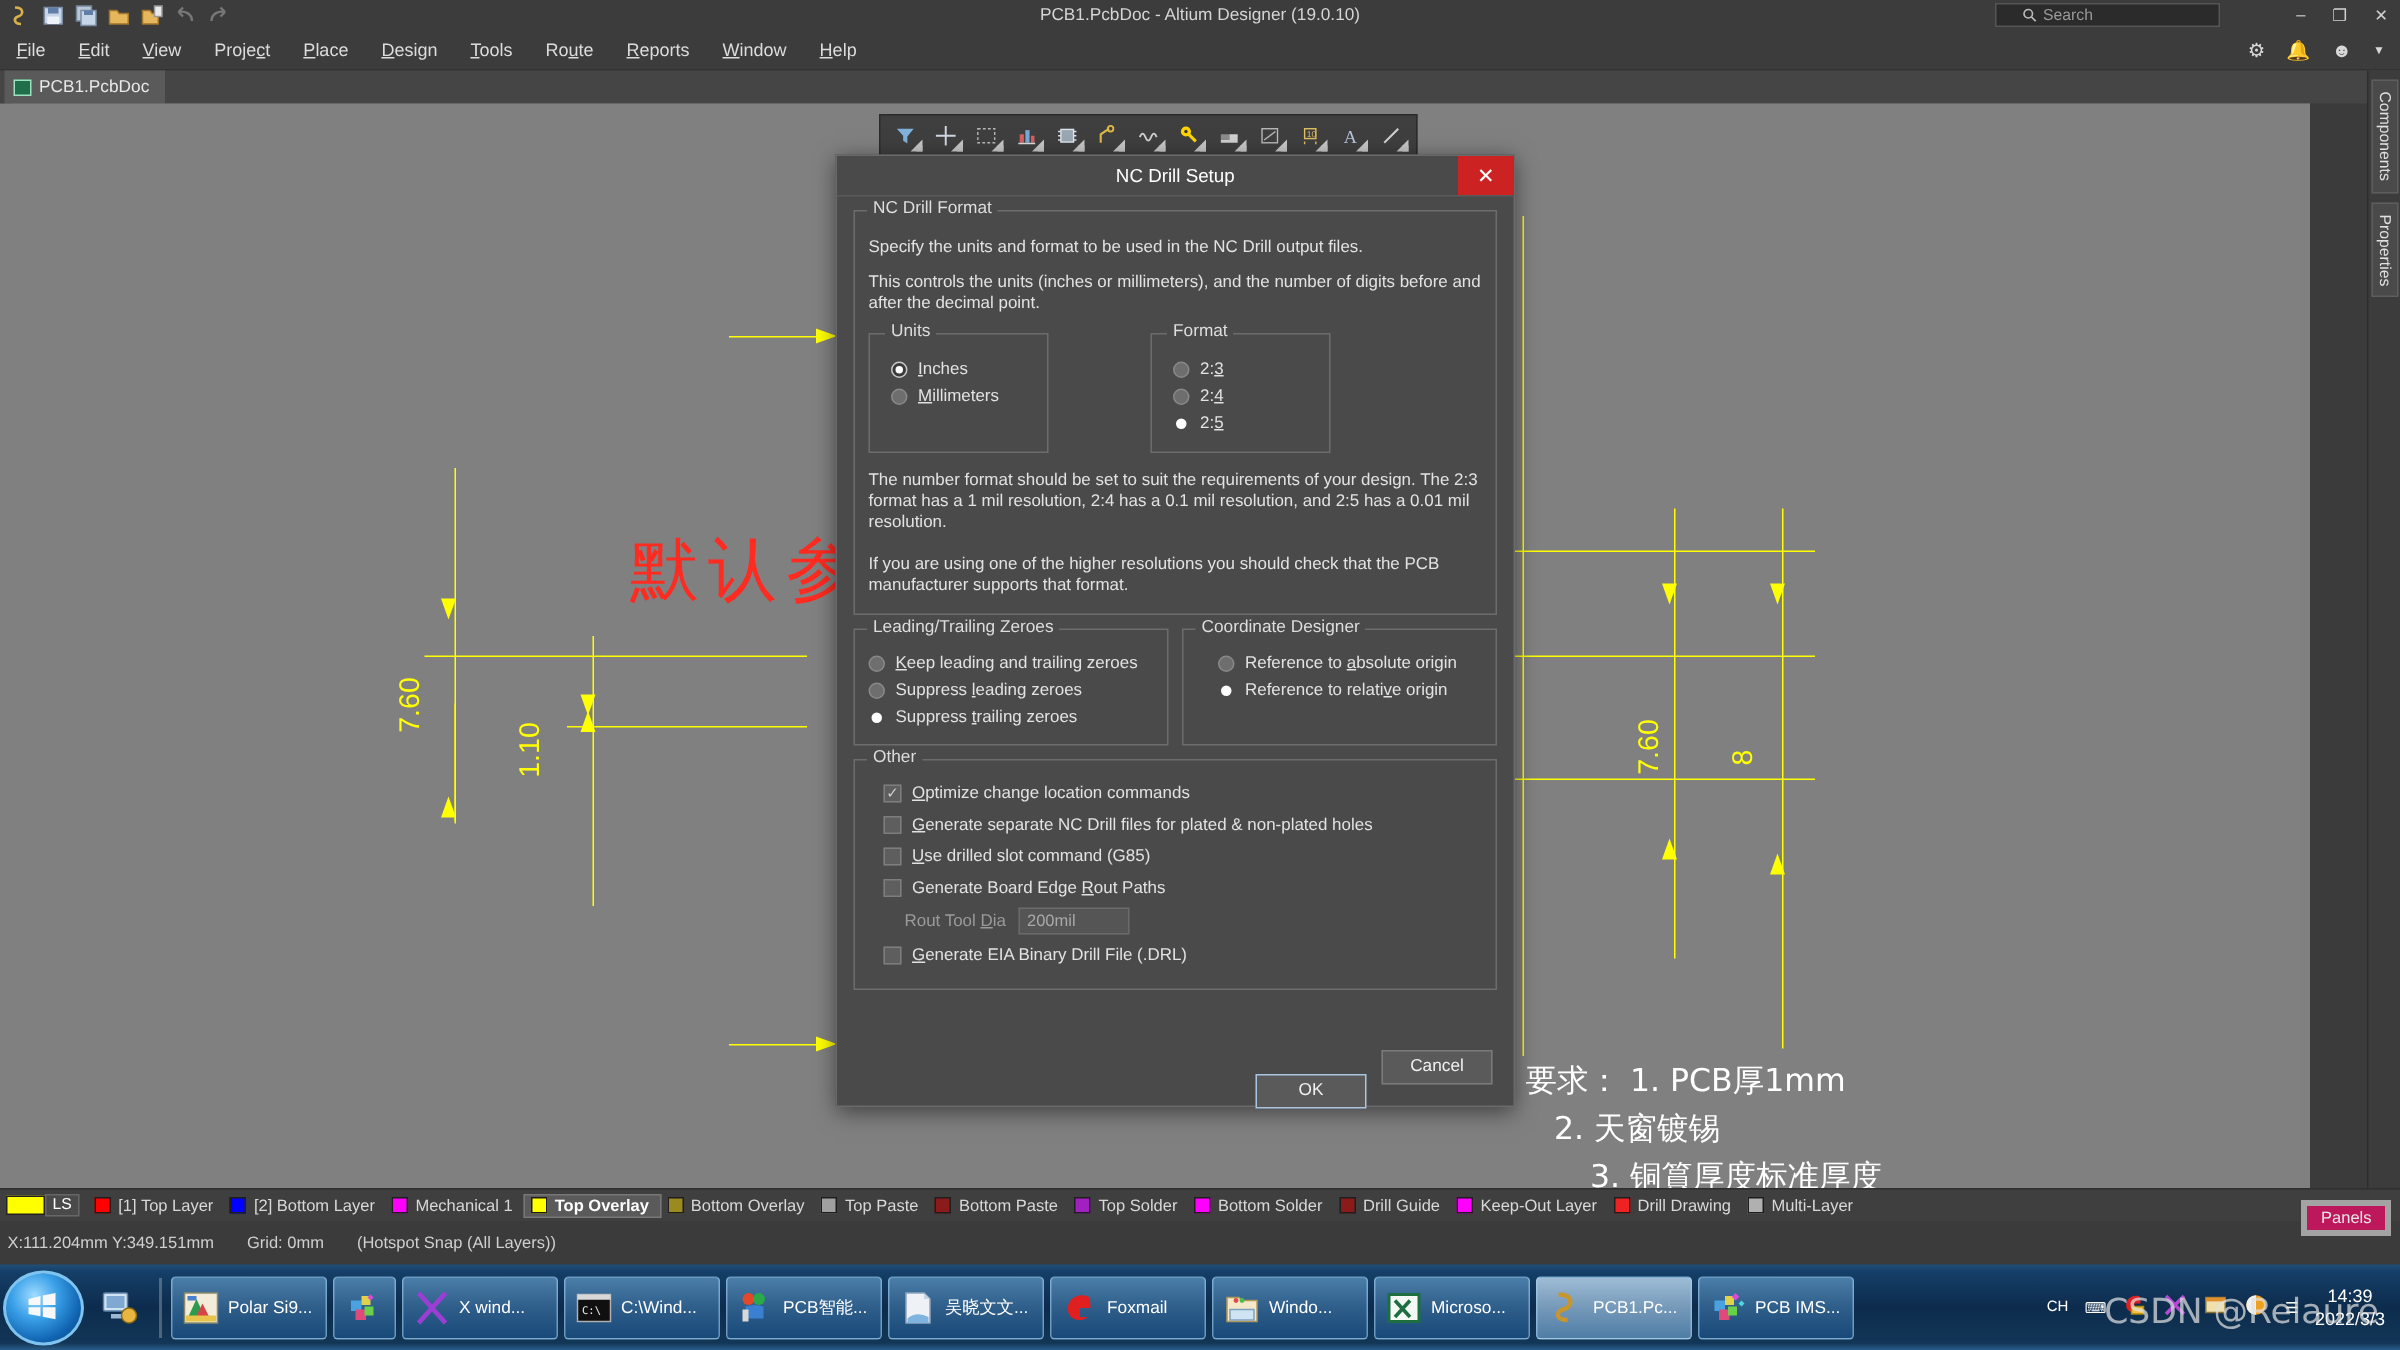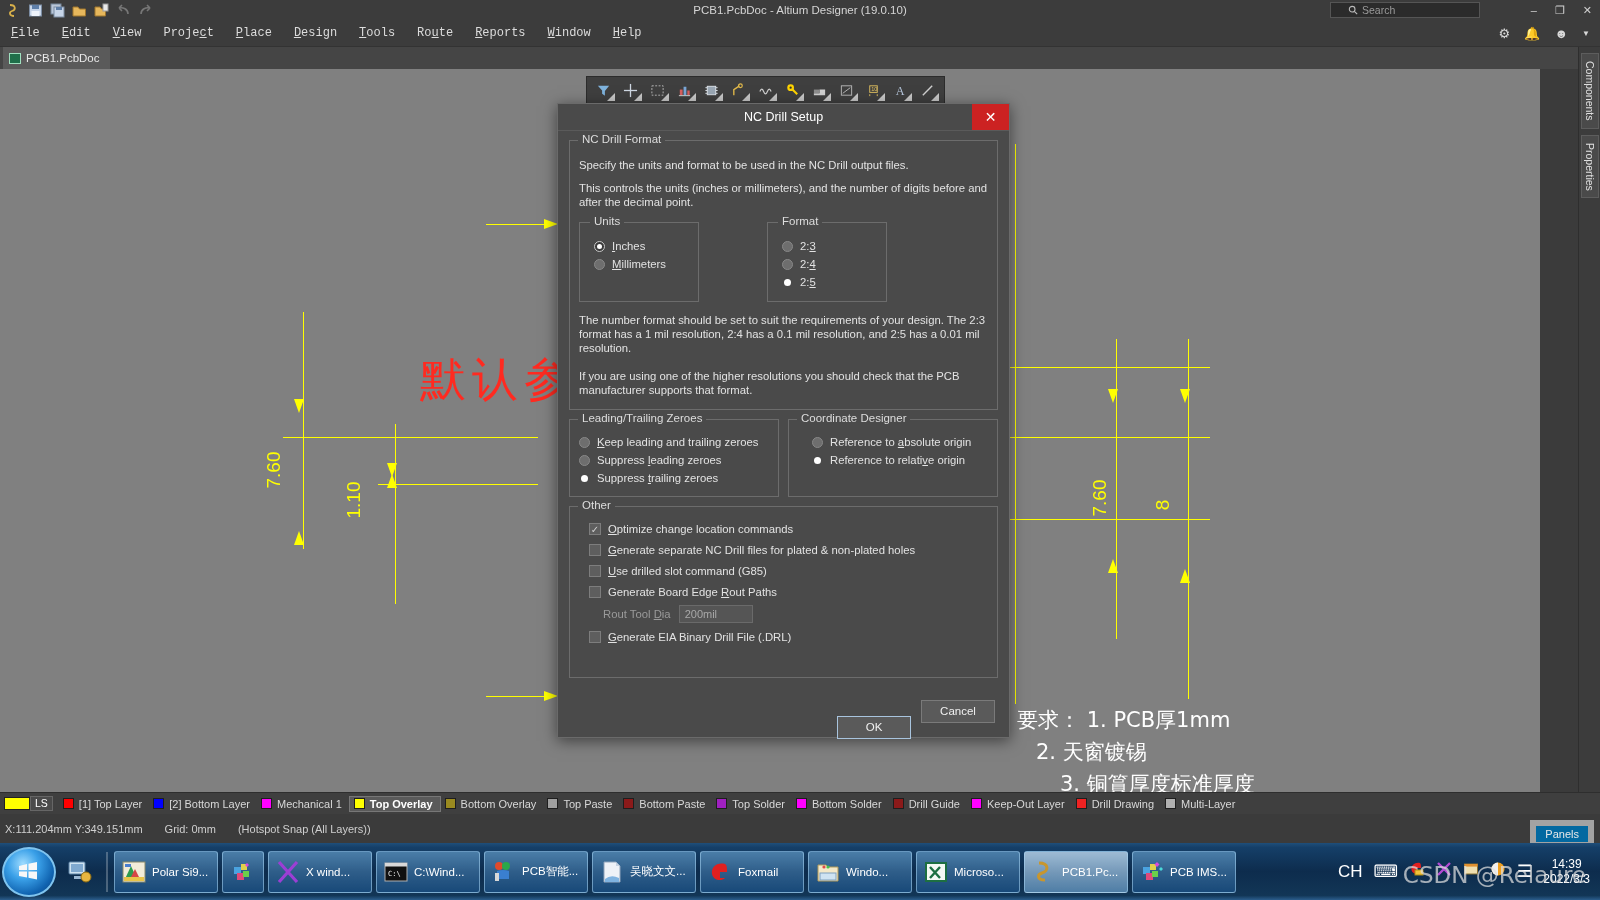--- a/index.html
+++ b/index.html
@@ -36,21 +36,20 @@
   }
   .search-box .txt { color: #9a9a9a; font-size: 10.5px; }
   .winbtns { position: absolute; right: 8px; top: 0; height: 20px; display: flex; align-items: center; gap: 18px; }
   .winbtns span { color: #d0d0d0; font-size: 11px; cursor: default; }
 
   
   .menubar {
     position: absolute; left: 0; top: 20px; width: 1600px; height: 27px;
     background: #3c3c3c; display: flex; align-items: center;
     border-bottom: 1px solid #333;
-    font-family: Liberation Mono, monospace;
   }
   .menubar .mi {
     color: #dcdcdc; font-size: 12px; padding: 3px 11px; cursor: default;
   }
   .menubar .mi u { text-decoration: underline; }
   .sysicons { position: absolute; right: 10px; top: 20px; height: 27px; display: flex; align-items: center; gap: 14px; }
   .sysicons .si { color: #d8d8d8; font-size: 13px; }
 
   
   .tabstrip {
@@ -152,22 +151,22 @@
   .ls-pill .sw { width: 26px; height: 13px; background: #ffff00; border: 1px solid #222; }
   .ls-pill .lbl { background: #4a4a4a; color: #fff; font-size: 10.5px; padding: 0 4px; border: 1px solid #666; line-height: 13px; }
 
   
   .statusbar {
     position: absolute; left: 0; top: 814px; width: 1600px; height: 29px;
     background: #3b3b3b; display: flex; align-items: center;
     color: #cfcfcf; font-size: 11px; padding-left: 5px; gap: 22px;
   }
   .panels-btn {
-    position: absolute; right: 6px; top: 820px; background: #0369a1;
-    border: 6px solid #a3a3a3; color: #e8e8e8; font-size: 11px; padding: 2px 9px;
+    position: absolute; right: 6px; top: 800px; background: #be185d;
+    border: 4px solid #a3a3a3; color: #e8e8e8; font-size: 11px; padding: 2px 9px;
   }
 
   
   .taskbar {
     position: absolute; left: 0; top: 843px; width: 1600px; height: 57px;
     background: linear-gradient(to bottom, #1f4f7a 0%, #153f68 8%, #0d2c4d 50%, #123656 92%, #2b5d8c 100%);
     display: flex; align-items: center;
   }
   .startbtn {
     width: 54px; height: 50px; margin-left: 2px;
@@ -190,21 +189,21 @@
     color: #ffffff; font-size: 11.5px; overflow: hidden; white-space: nowrap;
   }
   .tbtn.active {
     background: linear-gradient(to bottom, rgba(205,230,250,0.75), rgba(120,175,220,0.6));
   }
   .tbtn .ti { width: 26px; height: 26px; flex: 0 0 26px; }
   .tray {
     position: absolute; right: 0; top: 0; height: 57px;
     display: flex; align-items: center; gap: 11px; padding: 0 10px 0 14px;
   }
-  .tray .tri { color: #ffffff; font-size: 17px; }
+  .tray .tri { color: #ffffff; font-size: 10px; }
   .clock { color: #ffffff; font-size: 12px; text-align: center; line-height: 15px; }
   .watermark {
     position: absolute; right: 14px; top: 862px; color: rgba(225,225,225,0.72);
     font-size: 23px; z-index: 40; white-space: nowrap;
     font-family: "DejaVu Sans", sans-serif;
   }
 
   
   .dialog {
     position: absolute; left: 557px; top: 103px; width: 453px; height: 635px;
@@ -583,21 +582,21 @@
             <span class="radio"></span>
             <span>Reference to <u class="acc">a</u>bsolute origin</span>
           </div>
           <div class="radio-row" style="padding-left:14px">
             <span class="radio flat-on"></span>
             <span>Reference to relati<u class="acc">v</u>e origin</span>
           </div>
         </div>
       </div>
 
-      <div class="group" style="padding-bottom:31px">
+      <div class="group" style="padding-bottom:13px">
         <div class="legend">Other</div>
 
         <div class="check-row" style="padding-left:10px">
           <span class="chk on"></span>
           <span><u class="acc">O</u>ptimize change location commands</span>
         </div>
         <div class="check-row" style="padding-left:10px;padding-top:6px">
           <span class="chk"></span>
           <span><u class="acc">G</u>enerate separate NC Drill files for plated &amp; non-plated holes</span>
         </div>

